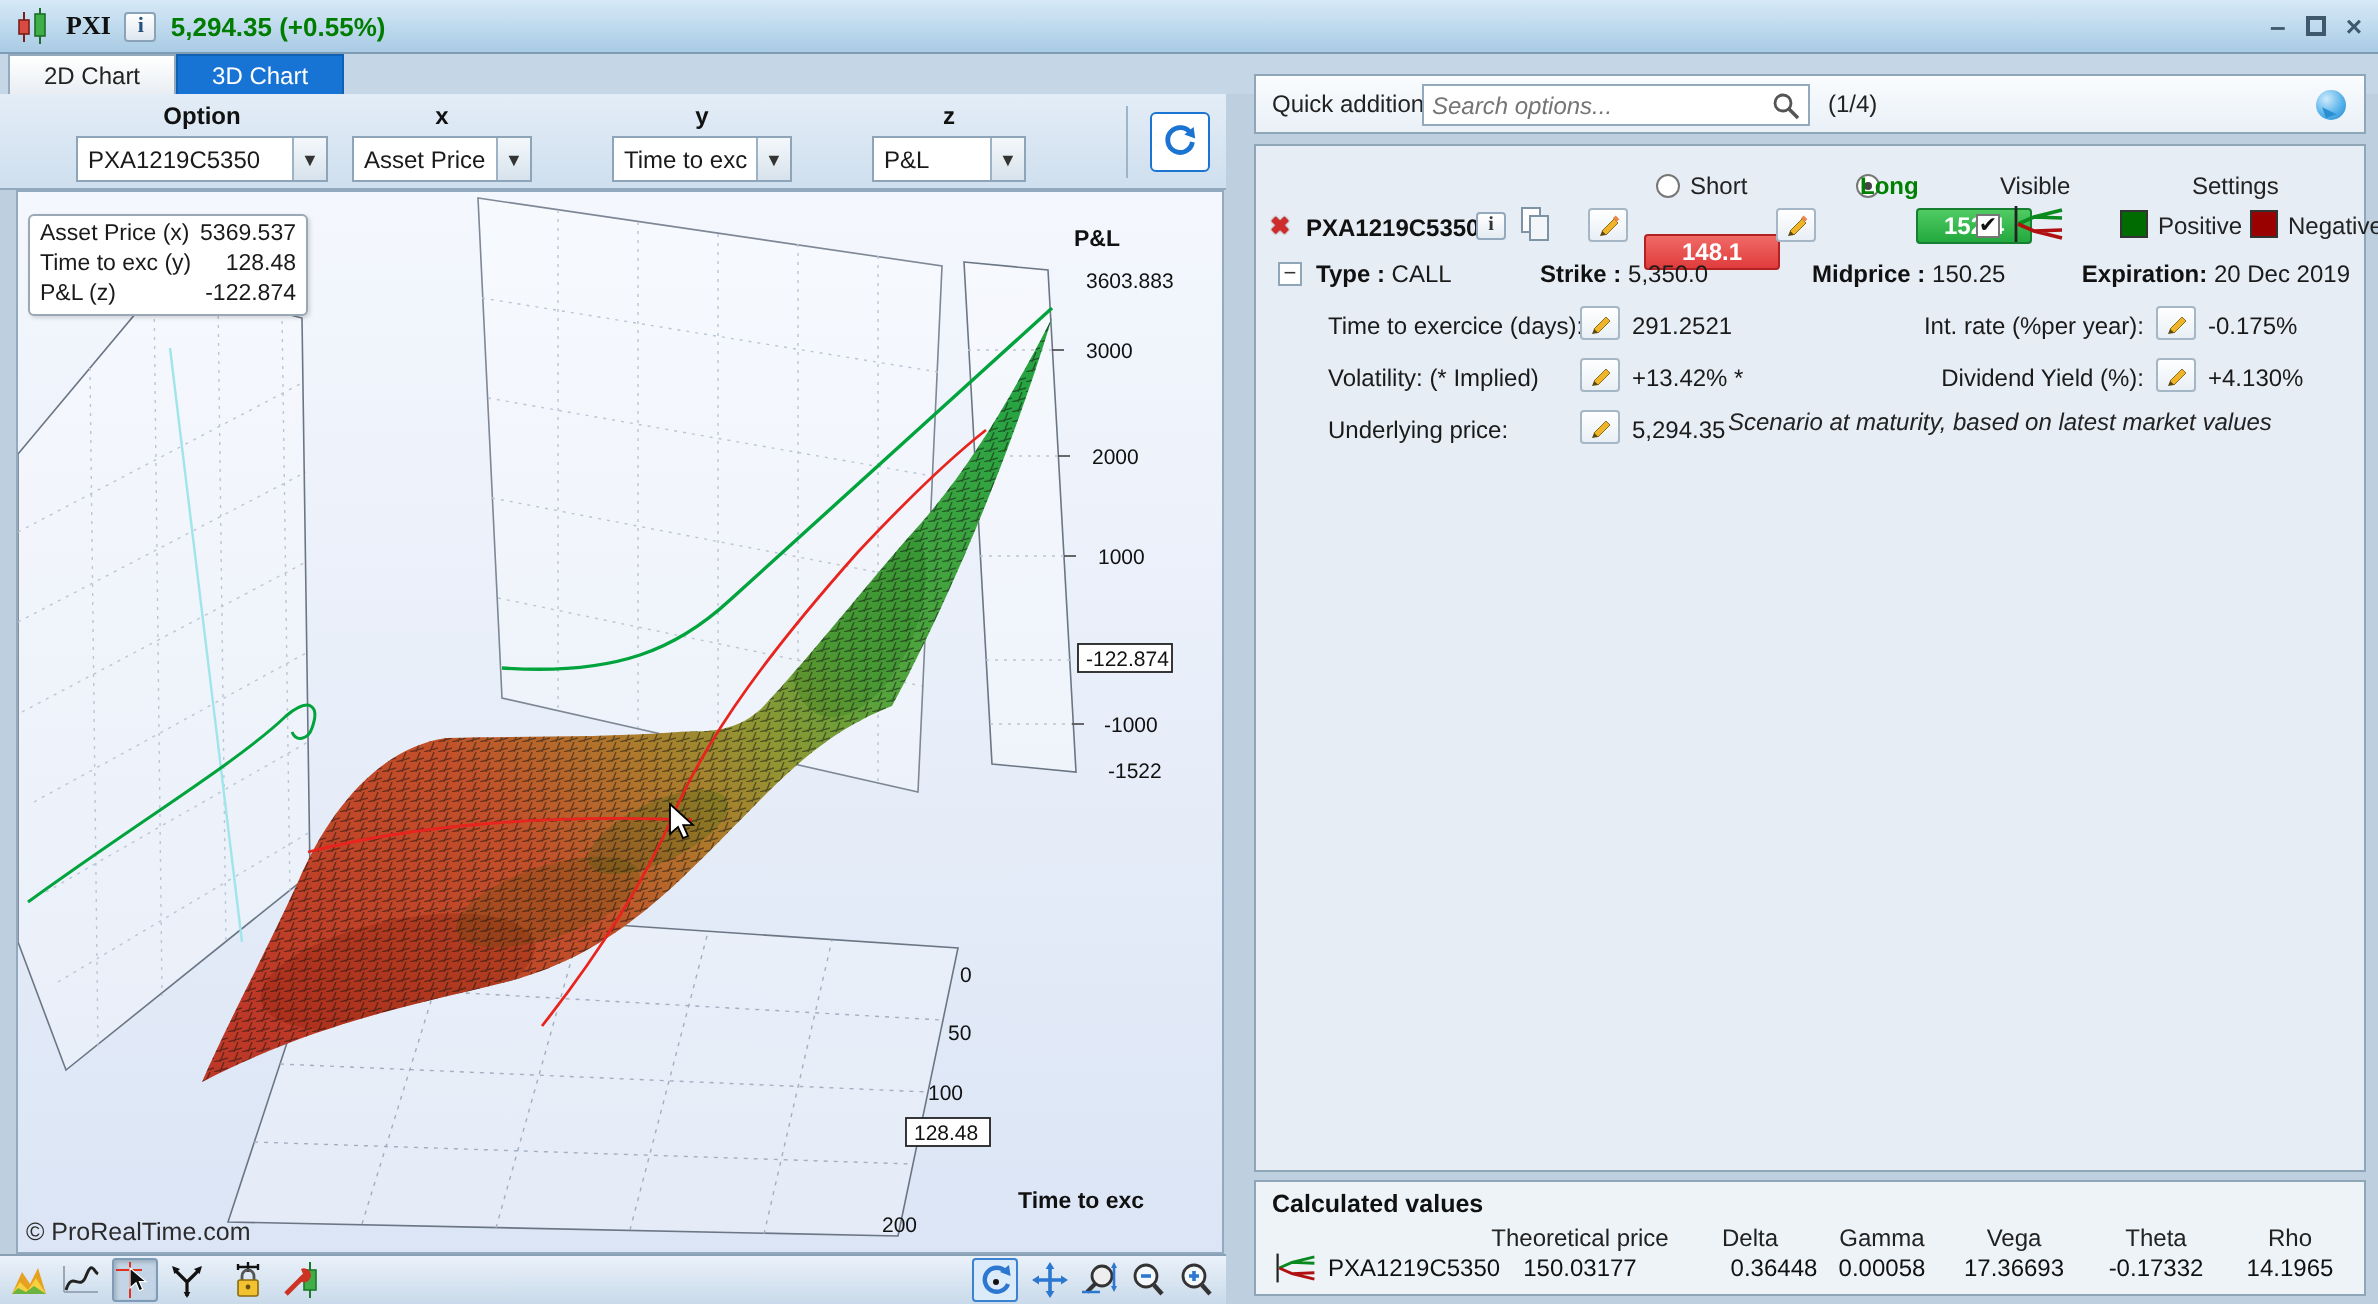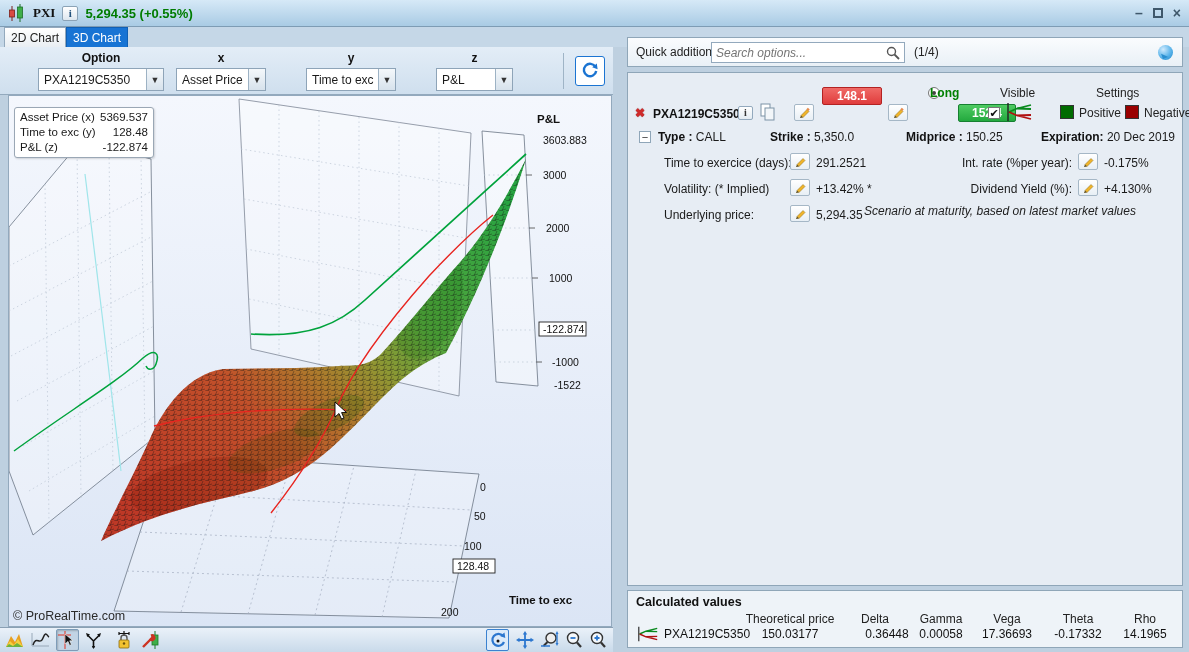--- a/index.html
+++ b/index.html
@@ -14,21 +14,21 @@
     display:flex; align-items:center; padding:0 8px; gap:7px; }
   .titlebar .sym { font-weight:bold; font-size:13px; color:#111;font-family:Liberation Serif, serif; }
   .price { font-weight:bold; font-size:13px; color:#007c00; }
   .infobtn { width:16px; height:15px; background:linear-gradient(#fff,#dde7ef); border:1px solid #8ba3b6;
     font-size:11px; font-weight:bold; color:#23527c; text-align:center; line-height:13px; border-radius:2px; font-family:"Liberation Serif",serif; }
   .winbtns { margin-left:auto; display:flex; gap:10px; align-items:center; color:#3f586b; font-size:14px; font-weight:bold; }
   .winbtns .maxbox { width:10px; height:10px; border:2px solid #3f586b; display:inline-block; }
 
   
   .tabs { position:absolute; left:0; top:27px; width:1189px; height:20px; background:#c5d7e7; display:flex; align-items:flex-end; }
-  .tab { height:20px; padding:0 6px; display:flex; align-items:center; font-size:12px; cursor:default; }
+  .tab { height:20px; padding:0 17px; display:flex; align-items:center; font-size:12px; cursor:default; }
   .tab.inactive { background:linear-gradient(#ffffff,#e9eef3); border:1px solid #93a9bd; border-bottom:none; color:#222; margin-left:4px; }
   .tab.active { background:#1874d4; color:#fff; border:1px solid #1060b4; border-bottom:none; }
 
   
   .controls { position:absolute; left:0; top:47px; width:613px; height:48px;
     background:linear-gradient(#e3edf7,#cfdfee); border-bottom:1px solid #93a9bd; }
   .ctl-label { position:absolute; top:4px; text-align:center; font-weight:bold; font-size:12px; color:#111; }
   .select { position:absolute; top:21px; height:23px; background:#fff; border:1px solid #8ea4b8; display:flex; align-items:center; }
   .select .val { flex:1; padding-left:5px; font-size:12px; white-space:nowrap; overflow:hidden; }
   .select .arrow { width:17px; height:100%; background:linear-gradient(#f4f8fb,#d7e2ec); border-left:1px solid #9db2c4; color:#333; font-size:9px; display:flex; align-items:center; justify-content:center; }
@@ -401,21 +401,21 @@
       <rect x="2" y="1" width="9" height="12" fill="#fff" stroke="#7d93a6" stroke-width="1"></rect>
       <rect x="6" y="5" width="9" height="12" fill="#f2f6f9" stroke="#7d93a6" stroke-width="1"></rect>
     </svg>
     <span class="pencilbtn abs" style="left:166px;top:31px;">
       <svg width="13" height="13" viewBox="0 0 13 13">
         <polygon points="3,9.5 9,3.5 11,5.5 5,11.5" fill="#f0b429" stroke="#8a6d1f" stroke-width="0.5"></polygon>
         <polygon points="3,9.5 2,12 5,11.5" fill="#5c4813"></polygon>
         <rect x="9" y="2.2" width="2.6" height="2" transform="rotate(45 10 3)" fill="#e8884a"></rect>
       </svg>
     </span>
-    <span class="valbtn red abs" style="left:194px;top:14px;width:60px;">148.1</span>
+    <span class="valbtn red abs" style="left:194px;top:44px;width:68px;">148.1</span>
     <span class="pencilbtn abs" style="left:260px;top:31px;">
       <svg width="13" height="13" viewBox="0 0 13 13">
         <polygon points="3,9.5 9,3.5 11,5.5 5,11.5" fill="#f0b429" stroke="#8a6d1f" stroke-width="0.5"></polygon>
         <polygon points="3,9.5 2,12 5,11.5" fill="#5c4813"></polygon>
         <rect x="9" y="2.2" width="2.6" height="2" transform="rotate(45 10 3)" fill="#e8884a"></rect>
       </svg>
     </span>
     <span class="valbtn green abs" style="left:288px;top:31px;width:58px;">152.4</span>
     <span class="checkbox abs" style="left:360px;top:34px;">✔</span>
     <svg class="abs" style="left:378px;top:29px;" width="27" height="20" viewBox="0 0 27 20">

